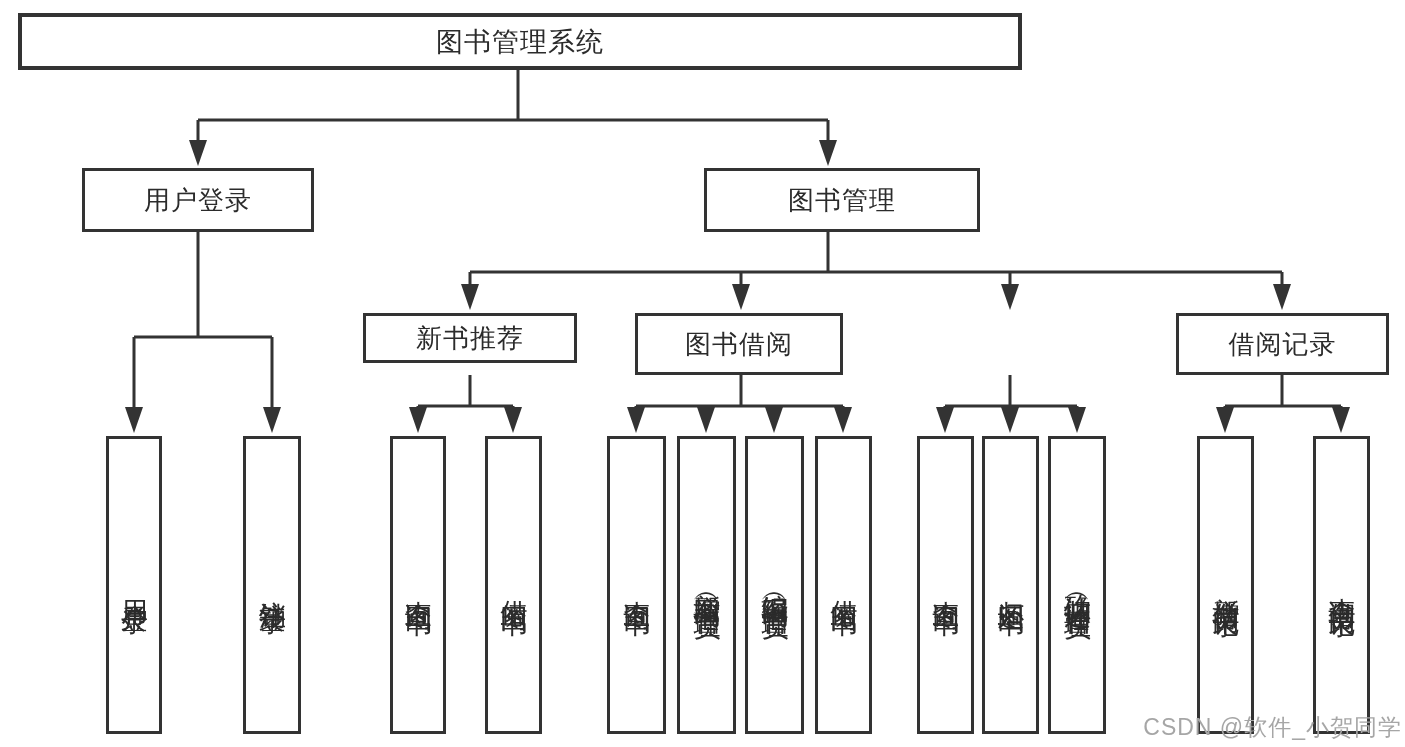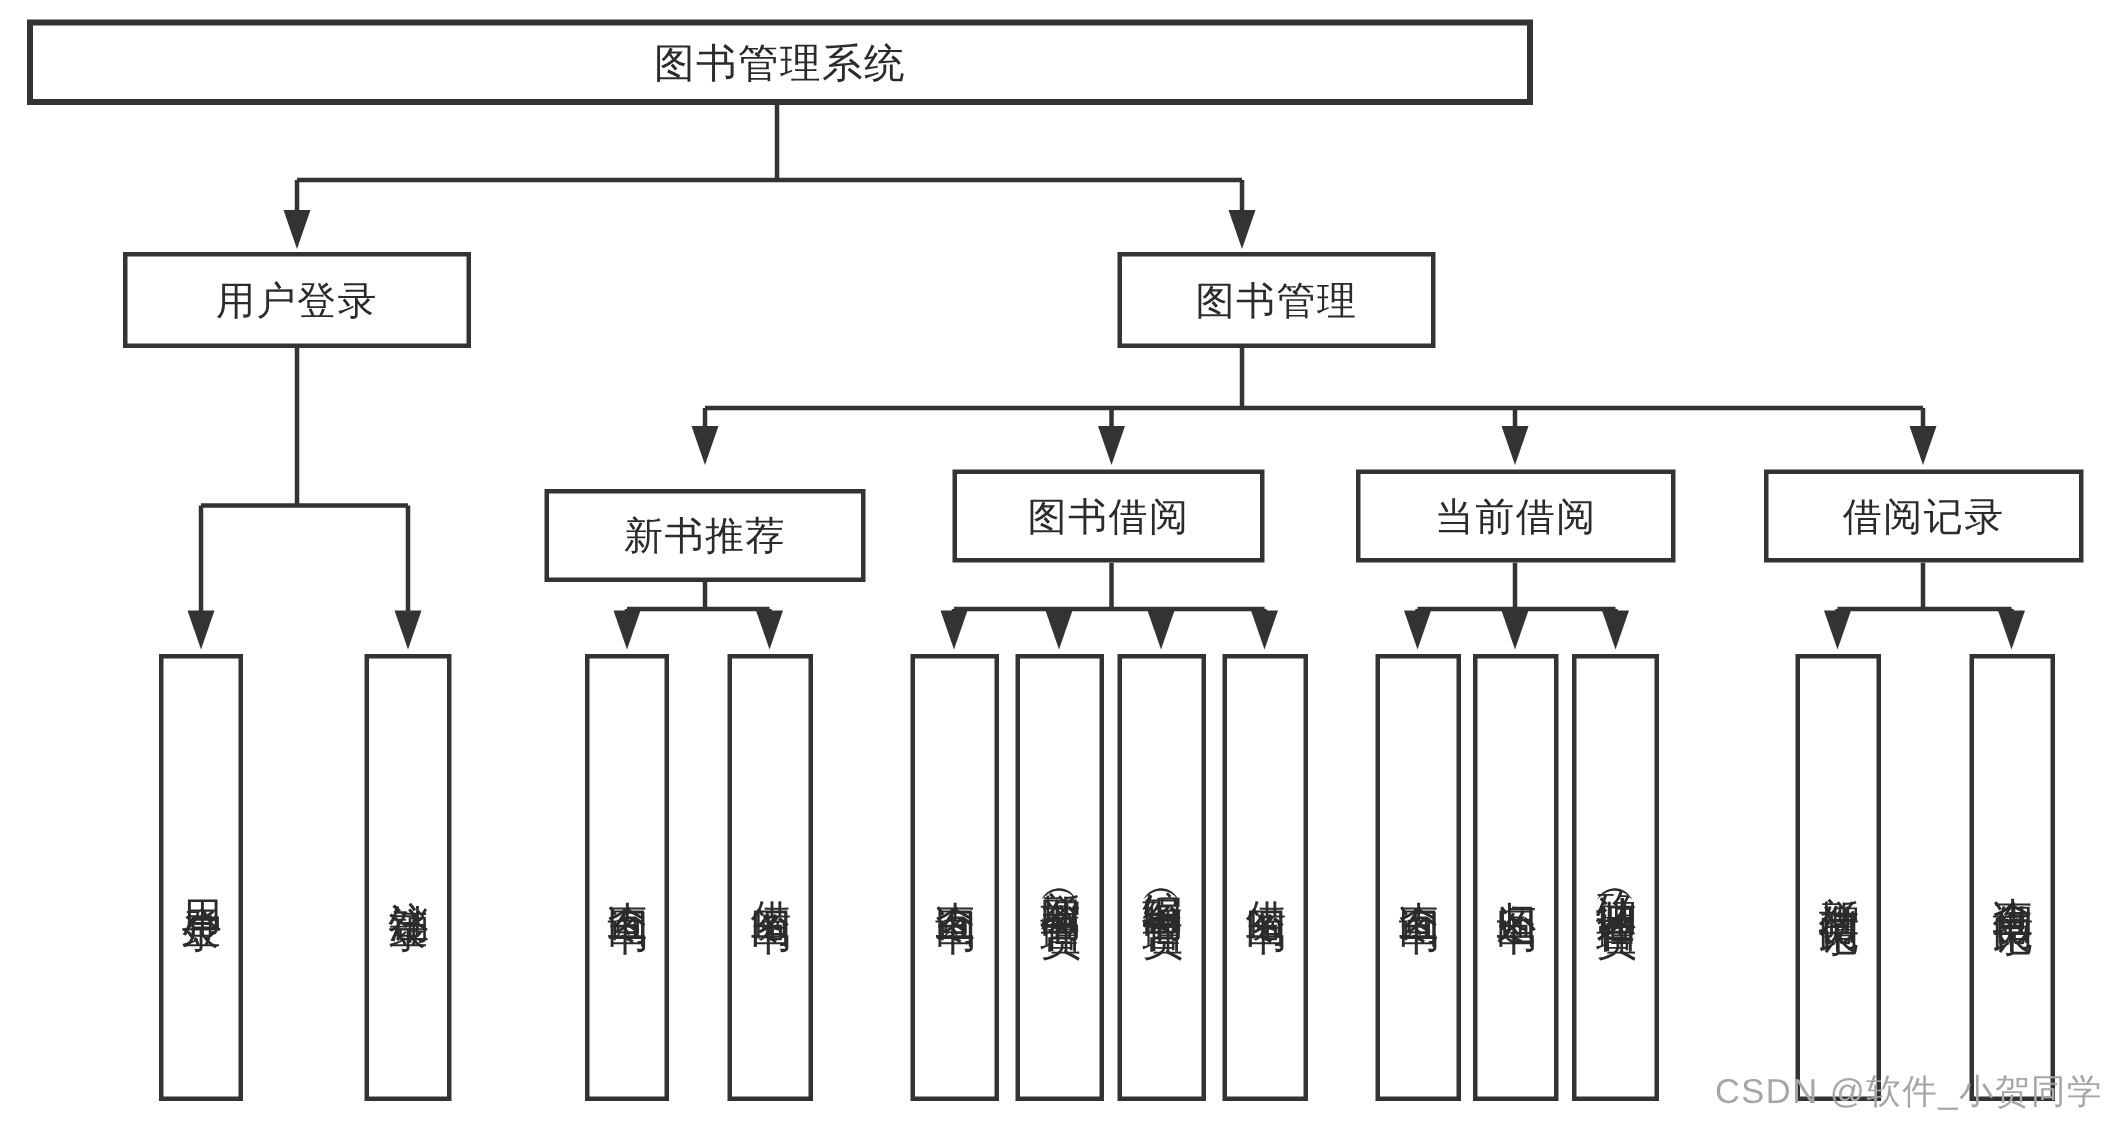--- a/index.html
+++ b/index.html
@@ -112,25 +112,24 @@
     <g>
       <path d="M1282 375 V406 M1225 406 H1341 M1225 406 V409 M1341 406 V409"></path>
       <polygon points="1225,433 1216,407 1234,407"></polygon>
       <polygon points="1341,433 1332,407 1350,407"></polygon>
     </g>
   </svg>
 
   <div class="box root-box" style="left:18px;top:13px;width:1004px;height:57px">图书管理系统</div>
 
   <div class="box" style="left:82px;top:168px;width:232px;height:64px">用户登录</div>
-  <div class="box" style="left:745px;top:168px;width:212px;height:64px">图书管理</div>
+  <div class="box" style="left:704px;top:168px;width:276px;height:64px">图书管理</div>
 
-  <div class="box" style="left:363px;top:326px;width:214px;height:62px">新书推荐</div>
+  <div class="box" style="left:363px;top:313px;width:214px;height:50px">新书推荐</div>
   <div class="box" style="left:635px;top:313px;width:208px;height:62px">图书借阅</div>
-  <div class="box" style="left:904px;top:313px;width:213px;height:62px">当前借阅</div>
   <div class="box" style="left:1176px;top:313px;width:213px;height:62px">借阅记录</div>
 
   <div class="box" style="left:106px;top:436px;width:56px;height:298px">
     <span class="vtext">用户登录</span>
   </div>
   <div class="box" style="left:243px;top:436px;width:58px;height:298px">
     <span class="vtext">注销登录</span>
   </div>
 
   <div class="box" style="left:390px;top:436px;width:56px;height:298px">

